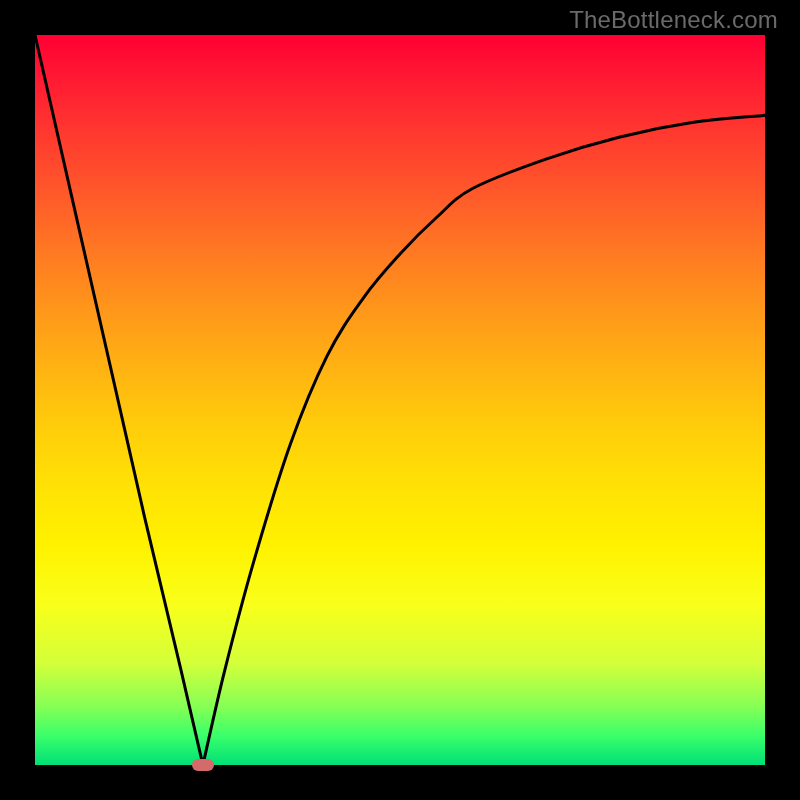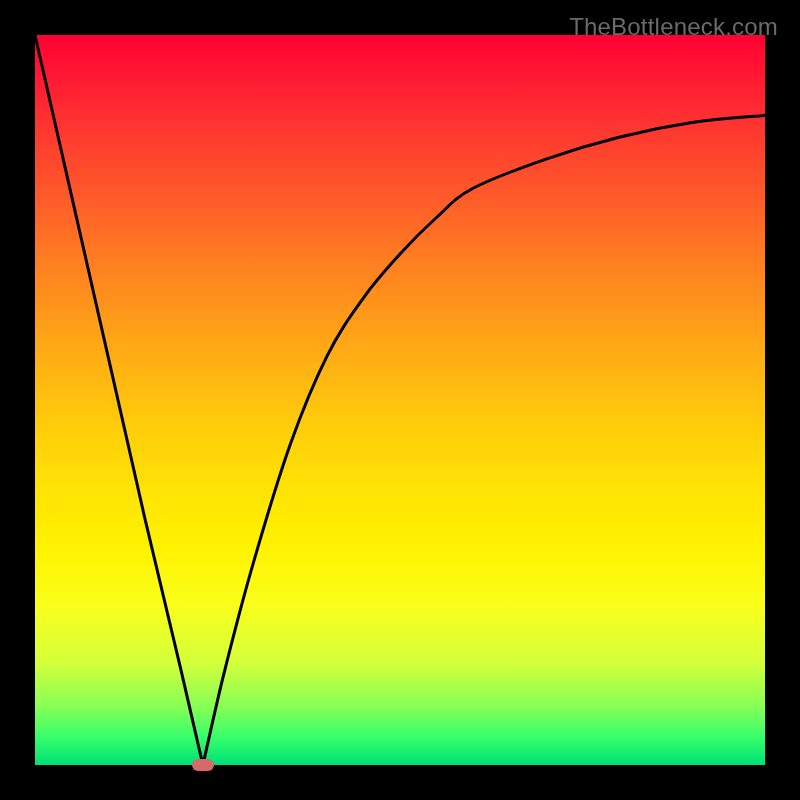--- a/index.html
+++ b/index.html
@@ -44,21 +44,20 @@
     );
   }
   .watermark {
     position: absolute;
     top: 6px;
     right: 22px;
     color: #6a6a6a;
     font-size: 24px;
     letter-spacing: 0.2px;
     user-select: none;
-    margin-top: 7px;
   }
   svg.curve {
     position: absolute;
     left: 0;
     top: 0;
     width: 730px;
     height: 730px;
   }
   .minpoint {
     position: absolute;

